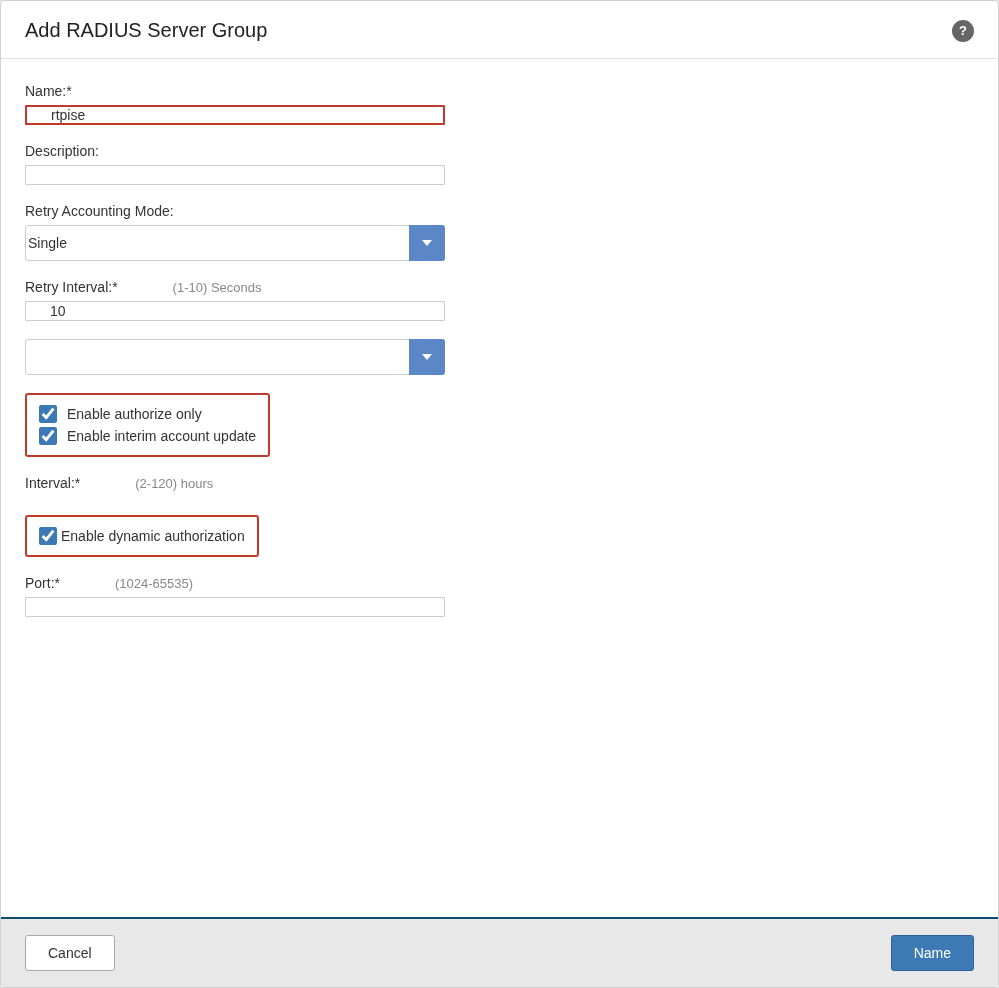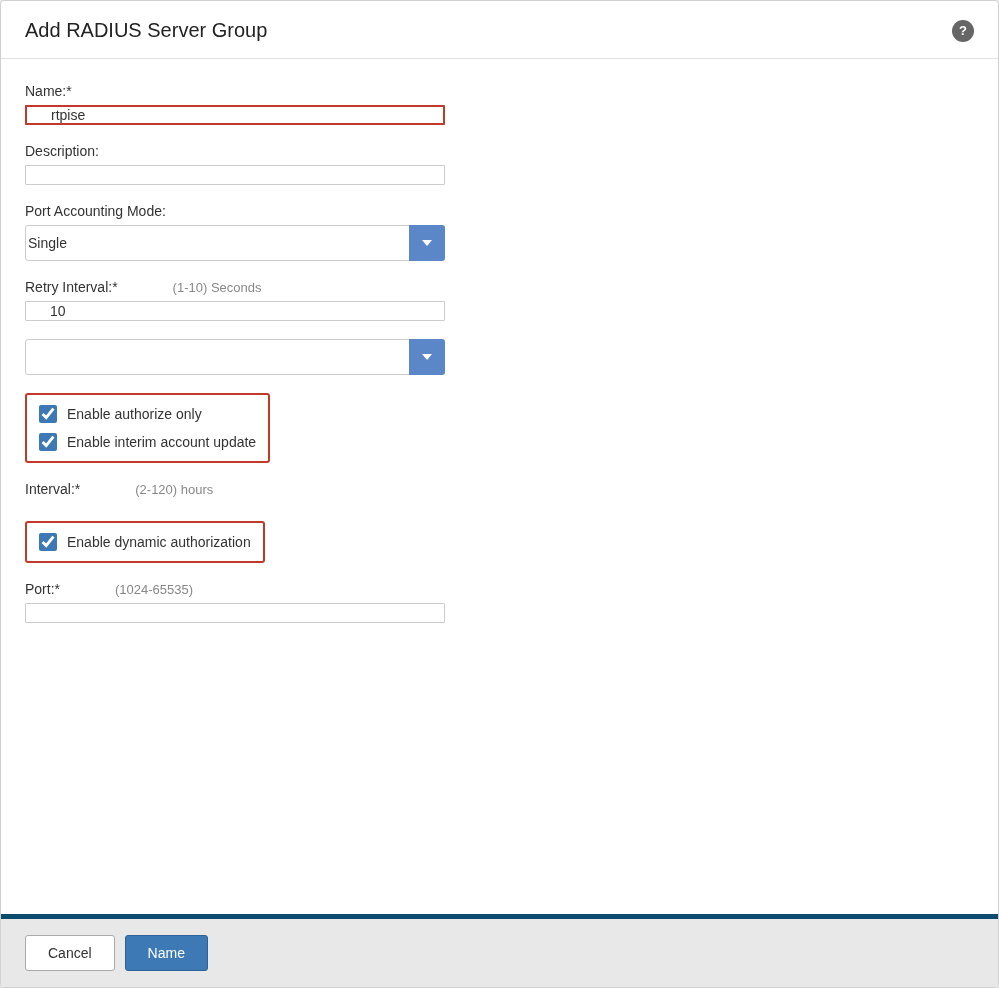--- a/index.html
+++ b/index.html
@@ -132,21 +132,21 @@
       align-items: baseline;
       gap: 45px;
     }
     .checkbox-group {
       border: 2px solid #c0392b;
       border-radius: 3px;
       padding: 10px 12px;
       margin-bottom: 18px;
       display: inline-flex;
       flex-direction: column;
-      gap: 10px;
+      gap: 4px;
     }
     .checkbox-item {
       display: flex;
       align-items: center;
       gap: 10px;
       cursor: pointer;
     }
     .checkbox-input {
       width: 18px;
       height: 18px;
@@ -157,31 +157,31 @@
       font-size: 14px;
       color: #333;
     }
     .checkbox-single {
       border: 2px solid #c0392b;
       border-radius: 3px;
       padding: 10px 12px;
       margin-bottom: 18px;
       display: inline-flex;
       align-items: center;
-      gap: 10px;
+      gap: 4px;
       cursor: pointer;
     }
     .dialog-footer {
       background: #e8e8e8;
       padding: 16px 24px;
       display: flex;
       align-items: center;
-      justify-content: flex-start;
+      justify-content: space-between;
       gap: 10px;
-      border-top: 5px solid #0c4a6e;
+      border-top: 2px solid #0c4a6e;
     }
     .btn {
       height: 36px;
       padding: 0 22px;
       border-radius: 3px;
       font-size: 14px;
       cursor: pointer;
       border: 1px solid #ccc;
     }
     .btn-cancel {
@@ -216,21 +216,21 @@
     </div>
 
     
     <div class="form-group">
       <label class="form-label">Description:</label>
       <input class="form-input" type="text" style="">
     </div>
 
     
     <div class="form-group">
-      <label class="form-label">Port Accounting Mode:</label>
+      <label class="form-label">Retry Accounting Mode:</label>
       <div class="form-select-wrapper">
         <select class="form-select">
           <option>Single</option>
           <option>Multiple</option>
         </select>
         <div class="select-arrow"></div>
       </div>
     </div>
 
     

